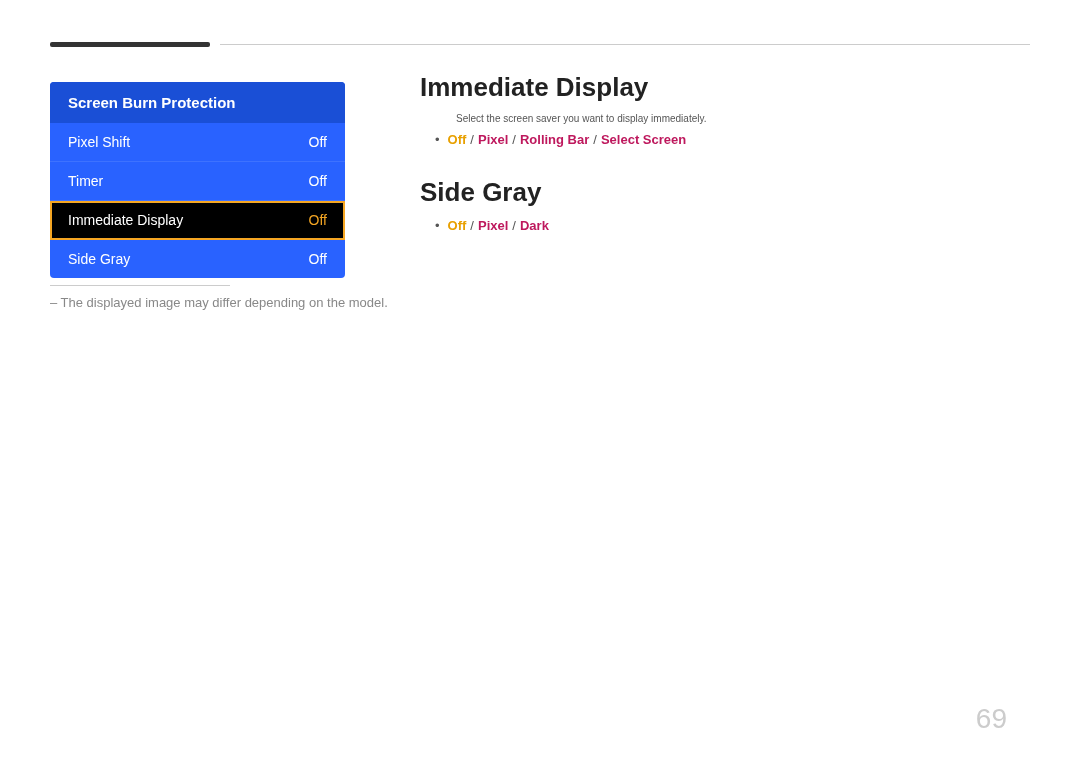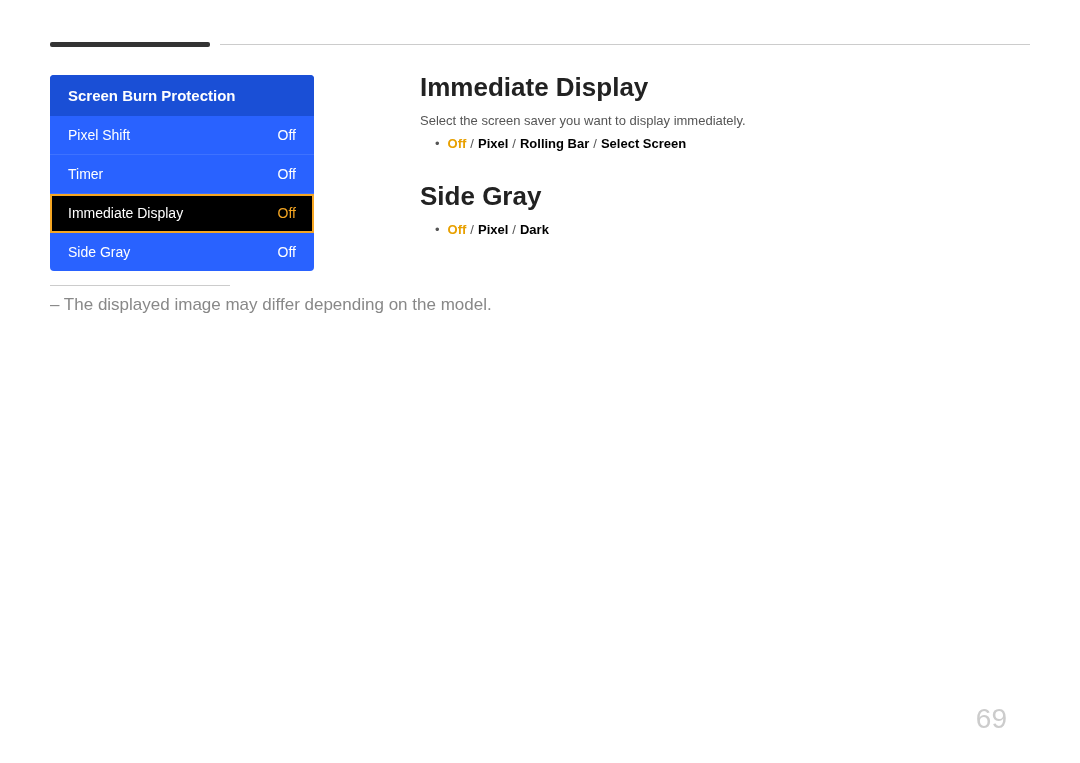--- a/index.html
+++ b/index.html
@@ -36,23 +36,23 @@
 
     .top-bar-light {
       flex: 1;
       height: 1px;
       background: #cccccc;
       margin-left: 10px;
     }
 
     .left-panel {
       position: absolute;
-      top: 75px;
-      left: 50px;
-      width: 264px;
+      top: 82px;
+      left: 50px;
+      width: 295px;
     }
 
     .menu-card {
       background: #2962ff;
       border-radius: 4px;
       overflow: hidden;
     }
 
     .menu-header {
       background: #1a4fd6;
@@ -106,42 +106,43 @@
       left: 50px;
       width: 180px;
       height: 1px;
       background: #cccccc;
     }
 
     .footnote {
       position: absolute;
       top: 295px;
       left: 50px;
-      font-size: 17px;
+      font-size: 13px;
       color: #888888;
     }
 
     .right-panel {
       position: absolute;
       top: 72px;
       left: 420px;
       right: 50px;
     }
 
     .section-title {
       font-size: 26px;
       font-weight: bold;
       color: #222222;
       margin-bottom: 10px;
     }
 
     .section-description {
-      font-size: 13px;
+      font-size: 10px;
       color: #555555;
       margin-bottom: 8px;
+      margin-left: 36px;
     }
 
     .option-list {
       margin-left: 15px;
       margin-bottom: 30px;
     }
 
     .option-item {
       font-size: 13px;
       color: #555555;
@@ -156,21 +157,21 @@
       margin-right: 6px;
       color: #555555;
     }
 
     .opt-highlight-orange {
       color: #e8a000;
       font-weight: bold;
     }
 
     .opt-highlight-red {
-      color: #000000;
+      color: #be185d;
       font-weight: bold;
     }
 
     .opt-separator {
       color: #555555;
       margin: 0 2px;
     }
 
     .page-number {
       position: absolute;

